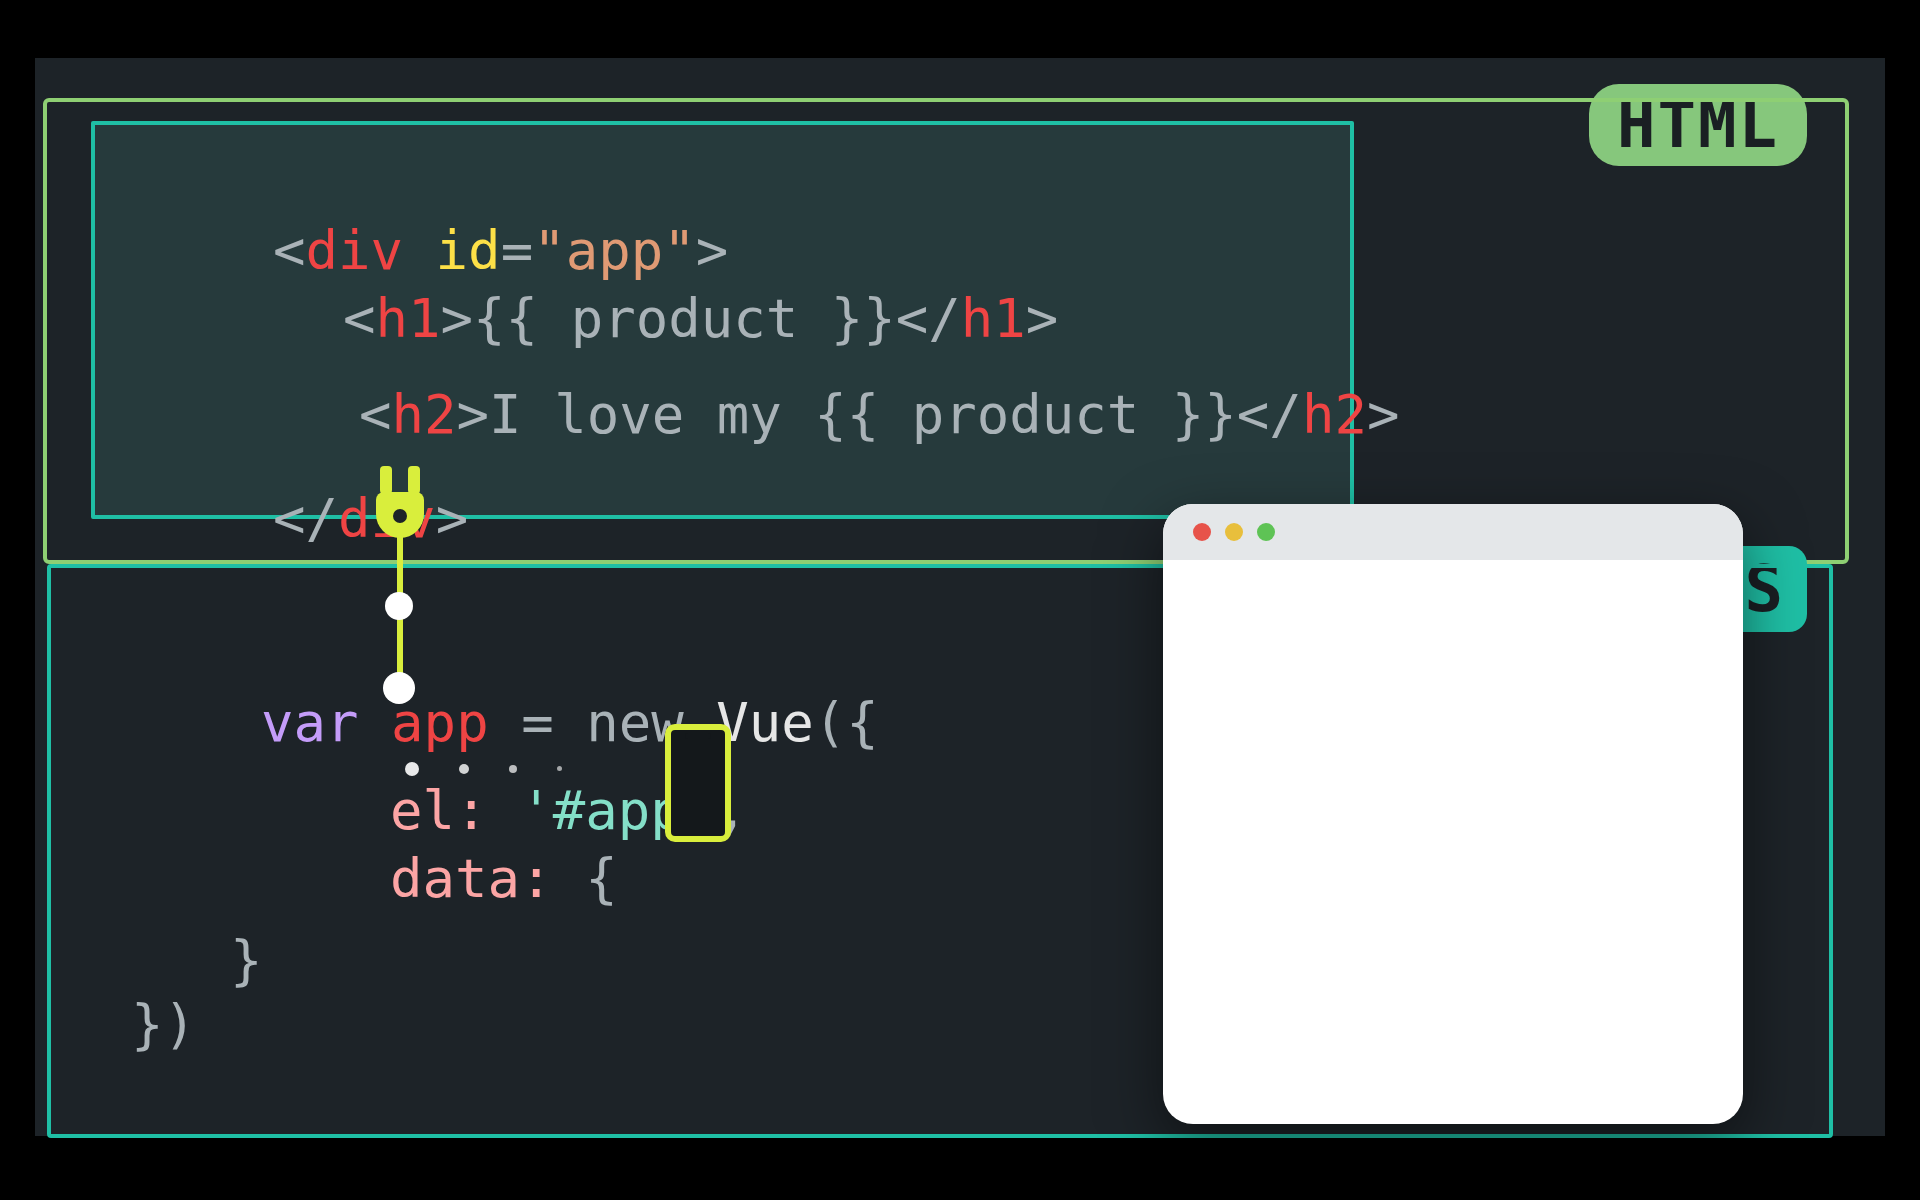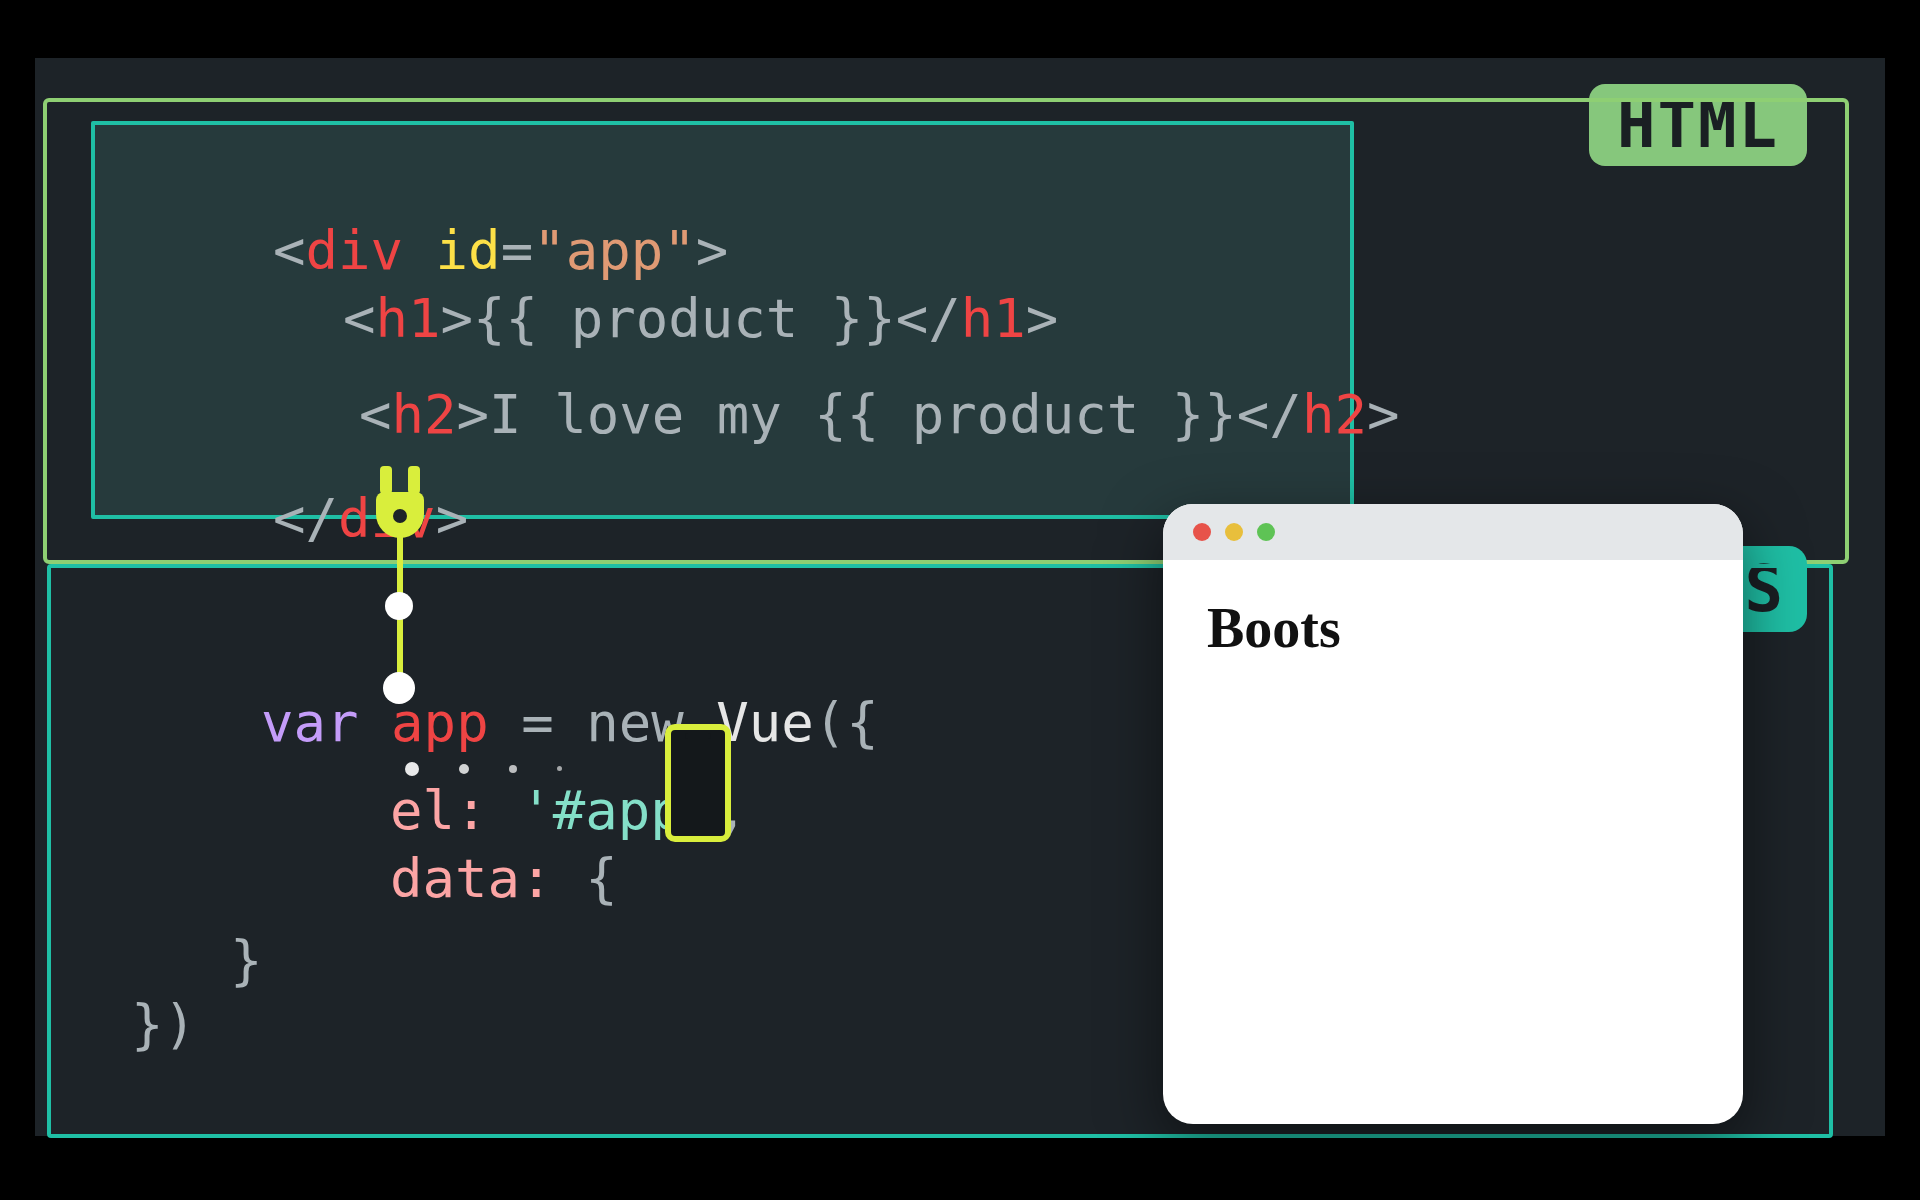--- a/index.html
+++ b/index.html
@@ -1,19 +1,19 @@
 <!DOCTYPE html>
 <html><head>
 <meta charset="utf-8">
 <style>
   html,body{margin:0;padding:0;width:1920px;height:1200px;background:#000;font-family:ui-monospace,Menlo,Consolas,monospace;overflow:hidden}
   .stage{position:absolute;left:35px;top:58px;width:1850px;height:1078px;background:#1d2328}
 
   
-  .html-label{position:absolute;right:78px;top:26px;background:#86c77c;color:#1a1f23;font-weight:800;font-size:64px;letter-spacing:2px;padding:4px 28px;border-radius:16px}
+  .html-label{position:absolute;right:78px;top:26px;background:#86c77c;color:#1a1f23;font-weight:800;font-size:64px;letter-spacing:2px;padding:4px 28px;border-radius:30px}
 
   
   .html-outer{position:absolute;left:8px;top:40px;width:1798px;height:458px;border:4px solid #8ecf73;border-radius:6px}
 
   
   .html-inner{position:absolute;left:56px;top:63px;width:1255px;height:390px;border:4px solid #1fbfa5;background:#263a3c;border-radius:2px}
 
   
   .js-label{position:absolute;right:78px;top:488px;background:#1fbfa5;color:#1a1f23;font-weight:800;font-size:64px;letter-spacing:2px;padding:6px 22px;border-radius:18px}
   .js-box{position:absolute;left:12px;top:506px;width:1778px;height:566px;border:4px solid #1fbfa5;border-radius:4px}
@@ -123,17 +123,16 @@
       <span class="bar"></span>
     </div>
 
   <div class="browser">
     <div class="chrome">
       <span class="dot r"></span>
       <span class="dot y"></span>
       <span class="dot g"></span>
     </div>
     <div class="body">
-      <h1>Boots</h1>
     </div>
   </div>
 
 </div>
 
 </body></html>

